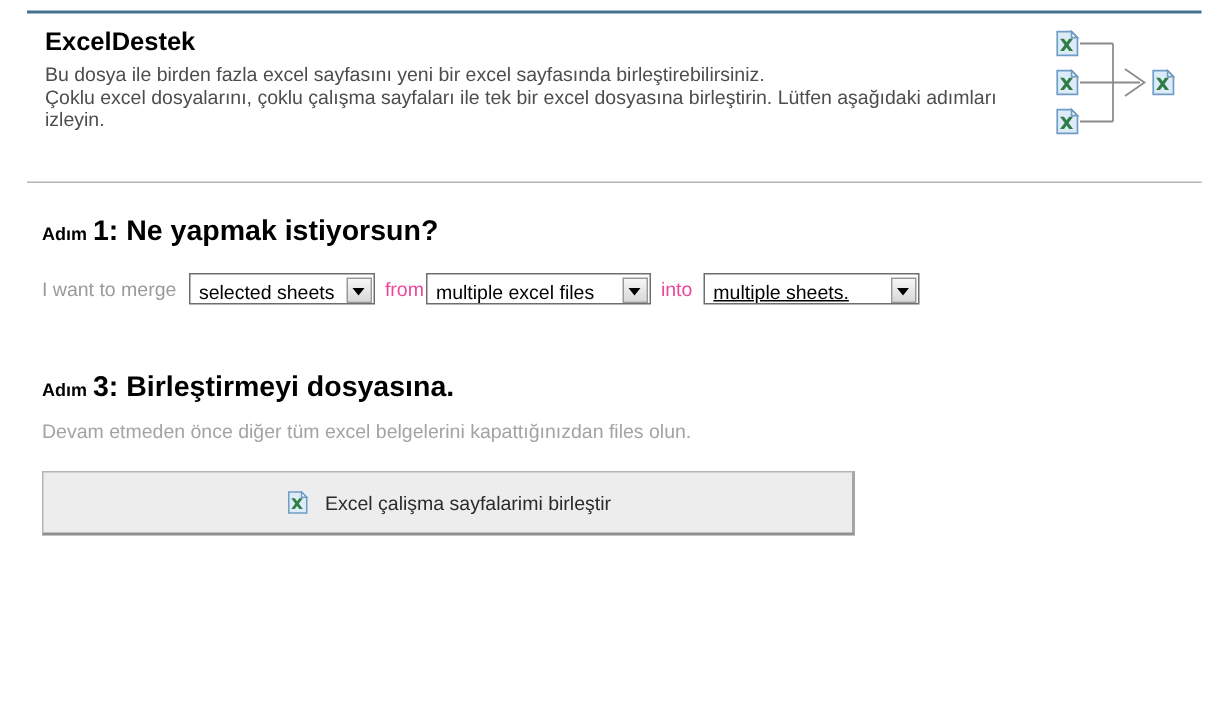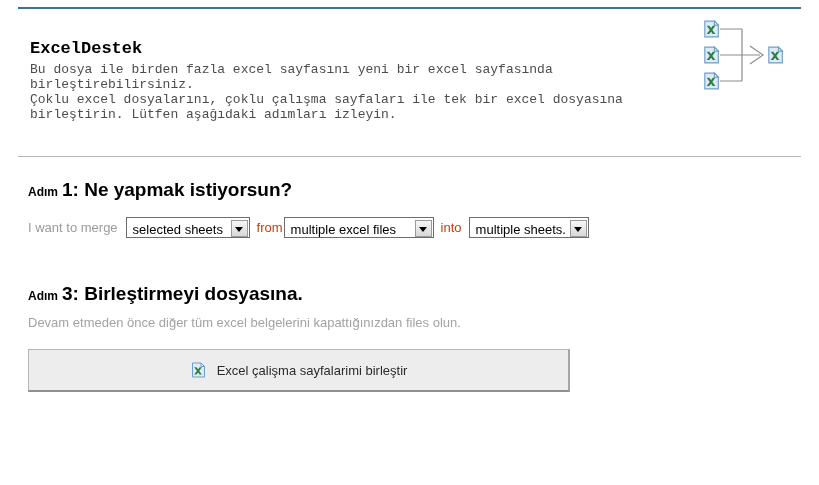--- a/index.html
+++ b/index.html
@@ -3,45 +3,45 @@
 <meta charset="utf-8">
 <style>
   html,body { margin:0; padding:0; background:#fff; }
   body { font-family:"Liberation Sans","DejaVu Sans",sans-serif; color:#000; width:819px; height:485px; overflow:hidden; }
   .page { padding:0 18px; position:relative; }
 
   .top-rule { border-top:2px solid #43708f; margin-top:7px; }
   .divider { border-top:1px solid #b3b3b3; }
 
   
-  .header { position:relative; padding:30px 12px 0 12px;font-family:Liberation Mono, monospace; }
+  .header { position:relative; padding:9px 12px 0 12px; }
   .title { font-size:17px; font-weight:bold; margin:0 0 4px 0; }
   .desc { font-size:13px; color:#4d4d4d; line-height:15px; padding-right:112px; }
   .diagram { position:absolute; top:8px; right:6px; width:105px; height:80px; }
 
   .divider-1 { margin-top:34px; }
 
   
   .section { padding-left:10px; }
   .step-heading { margin:0; font-weight:bold; }
   .step-heading .adim { font-size:12px; }
   .step-heading .step-title { font-size:19px; margin-left:4px; }
   .hint { font-size:13px; color:#a3a3a3; }
 
   .s1-heading { margin-top:17px; }
   .merge-row { display:flex; align-items:center; margin-top:15px; font-size:13px; }
   .merge-label { color:#9a9a9a; }
   .sel { display:inline-flex; align-items:flex-end; justify-content:space-between; border:1px solid #6e6e6e; background:#fff; height:21px; box-sizing:border-box; cursor:default; }
   .sel-sheets { width:124px; margin-left:8px; }
   .sel-files  { width:150px; margin-left:1px; }
-  .sel-target { width:120px; margin-left:7px; }
+  .sel-target { width:144px; margin-left:7px;text-decoration:underline; }
   .sel .sel-value { padding-left:6px; white-space:nowrap; }
   .arrow-btn { width:17px; height:17px; margin-right:1px; background:linear-gradient(#f7f7f7,#d8d8d8); border:1px solid #9a9a9a; box-sizing:border-box; display:flex; align-items:center; justify-content:center; }
   .arrow-btn .tri { width:0; height:0; border:4px solid transparent; border-top:5px solid #000; margin-top:5px; }
-  .lbl-mid { color:#c2410c; margin-left:7px; }
+  .lbl-mid { color:#ec4899; margin-left:7px; }
 
   .s2-heading { margin-top:47px; }
   .s2-hint { margin-top:9px; }
   .file-row { display:flex; align-items:center; margin-top:13px; }
   .file-input { width:438px; height:21px; box-sizing:border-box; border:1px solid #8f8f8f; font-size:13px; padding:0 4px; outline:none; }
   .browse-btn { margin-left:12px; height:23px; display:inline-flex; align-items:center; gap:9px; padding:0 13px;
     background:linear-gradient(#fdfdfd,#dedede); border:1px solid #8a8a8a; border-bottom-color:#4d4d4d; border-right-color:#707070;
     font-size:12px; font-weight:bold; font-family:inherit; cursor:pointer; }
 
   .s3-heading { margin-top:40px; }

